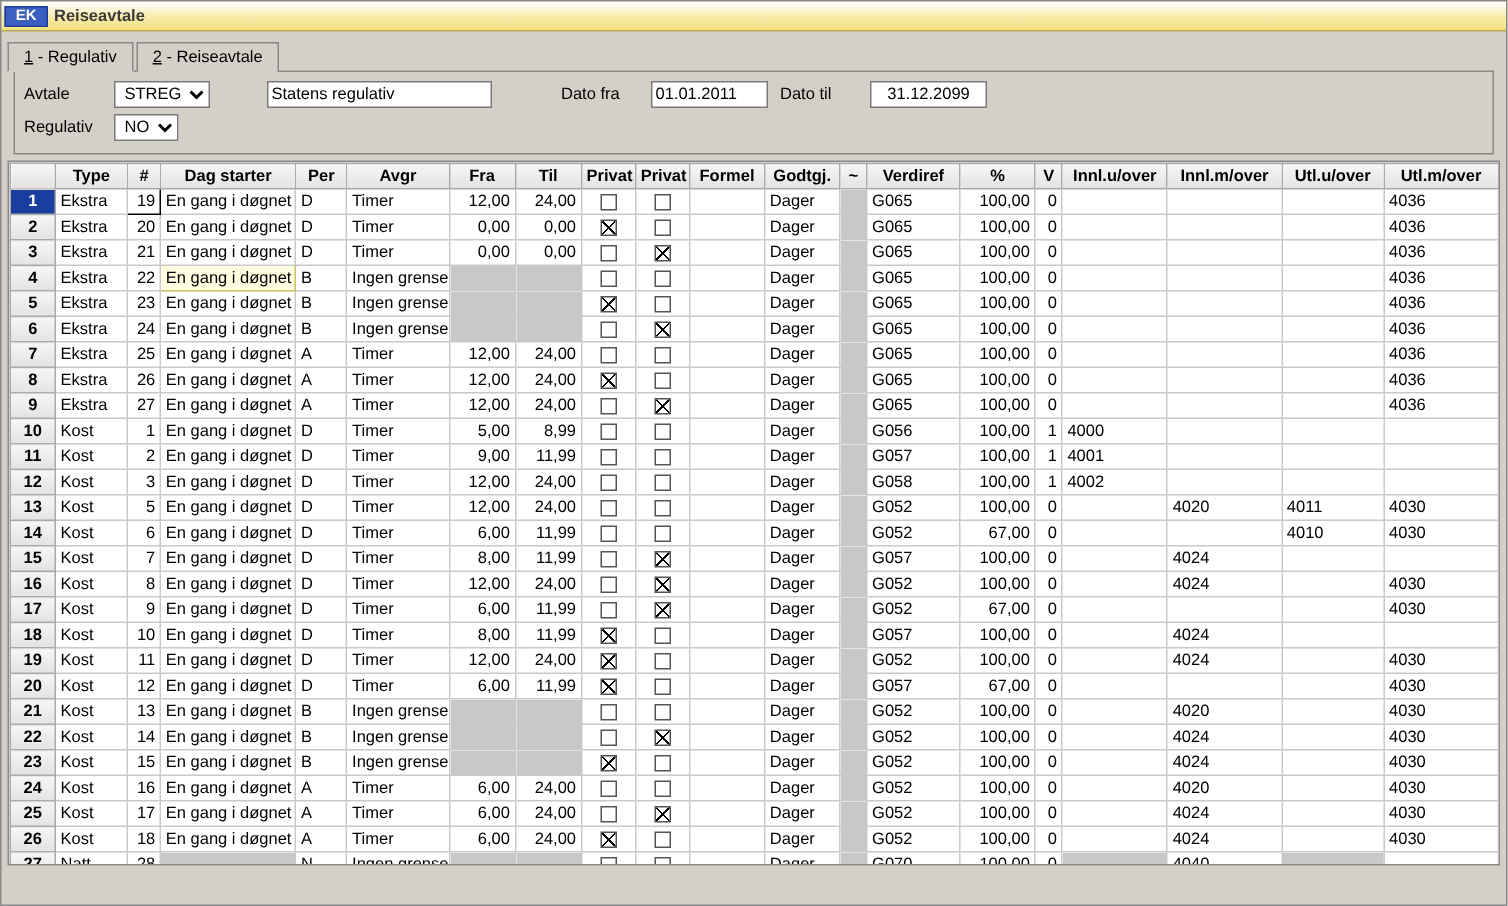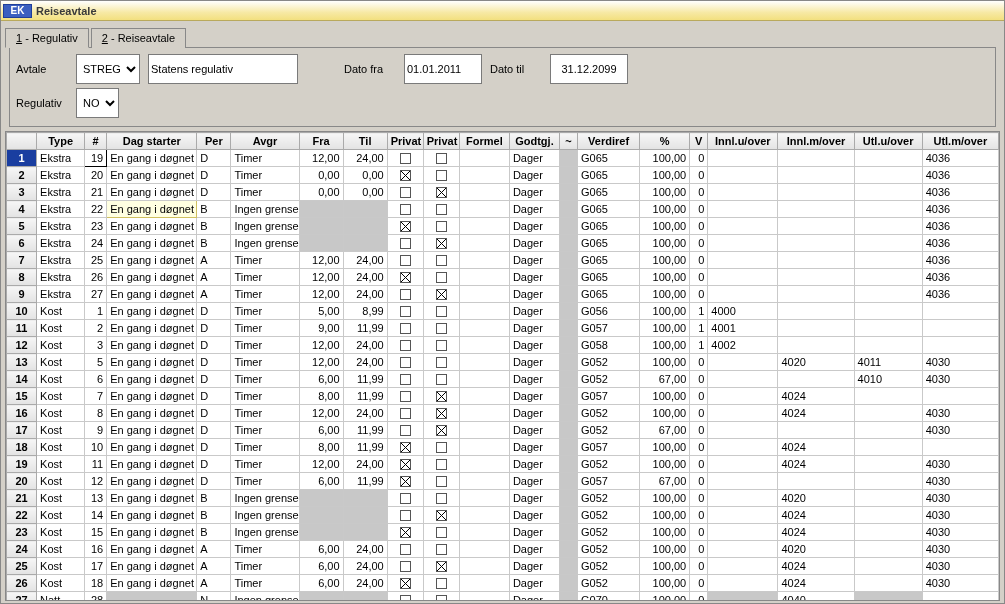--- a/index.html
+++ b/index.html
@@ -13,22 +13,22 @@
   .menubar .item { padding:2px 4px; cursor:default;}
   .menubar .item.disabled { color:#8aa;}
   .tabs-outer { padding:6px 4px 0 4px; }
   .tabs { display:flex; gap:0; }
   .tab { border:1px solid #888; border-bottom:none; background:#d4d0c8; padding:3px 10px; margin-right:2px; cursor:default; position:relative; top:1px;}
   .tab.active { background:#d4d0c8; border-bottom:1px solid #d4d0c8; z-index:2;}
   .tab u { text-decoration: underline; }
   .form-area { border:1px solid #888; background:#d4d0c8; margin:0 4px; padding:6px 20px 4px 6px;}
   .form-row { display:flex; align-items:center; gap:8px; margin-bottom:4px;}
   .form-row label { min-width:52px;}
-  select.win, input.win { border:1px solid #7a7a7a; background:#fff; font:inherit; padding:1px 2px; height:30px;}
-  input.ro { background:#fff;}
+  select.win, input.win { border:1px solid #7a7a7a; background:#fff; font:inherit; padding:1px 2px; height:18px;}
+  input.ro { background:#fff;margin-left:30px;}
   
   .grid-wrap { margin:4px 4px 0 4px; border:1px solid #888; background:#fff; height:470px; overflow:auto;}
   table.grid { border-collapse:collapse; width:100%; font-size:11px; table-layout:fixed;}
   table.grid th, table.grid td { border:1px solid #c9c9c9; padding:1px 3px; height:17px; white-space:nowrap; overflow:hidden; text-overflow:clip;}
   table.grid th { background:linear-gradient(#f6f6f6,#e3e3e3); border:1px solid #aaa; font-weight:bold; text-align:center; position:sticky; top:0; z-index:3;}
   .rownum { background:linear-gradient(#f6f6f6,#e3e3e3); border:1px solid #aaa !important; text-align:center; font-weight:bold;}
   .rownum.selected { background:#1a3ea0; color:#fff;}
   td.gray { background:#c8c8c8;}
   td.c-right { text-align:right;}
   td.c-center { text-align:center;}

